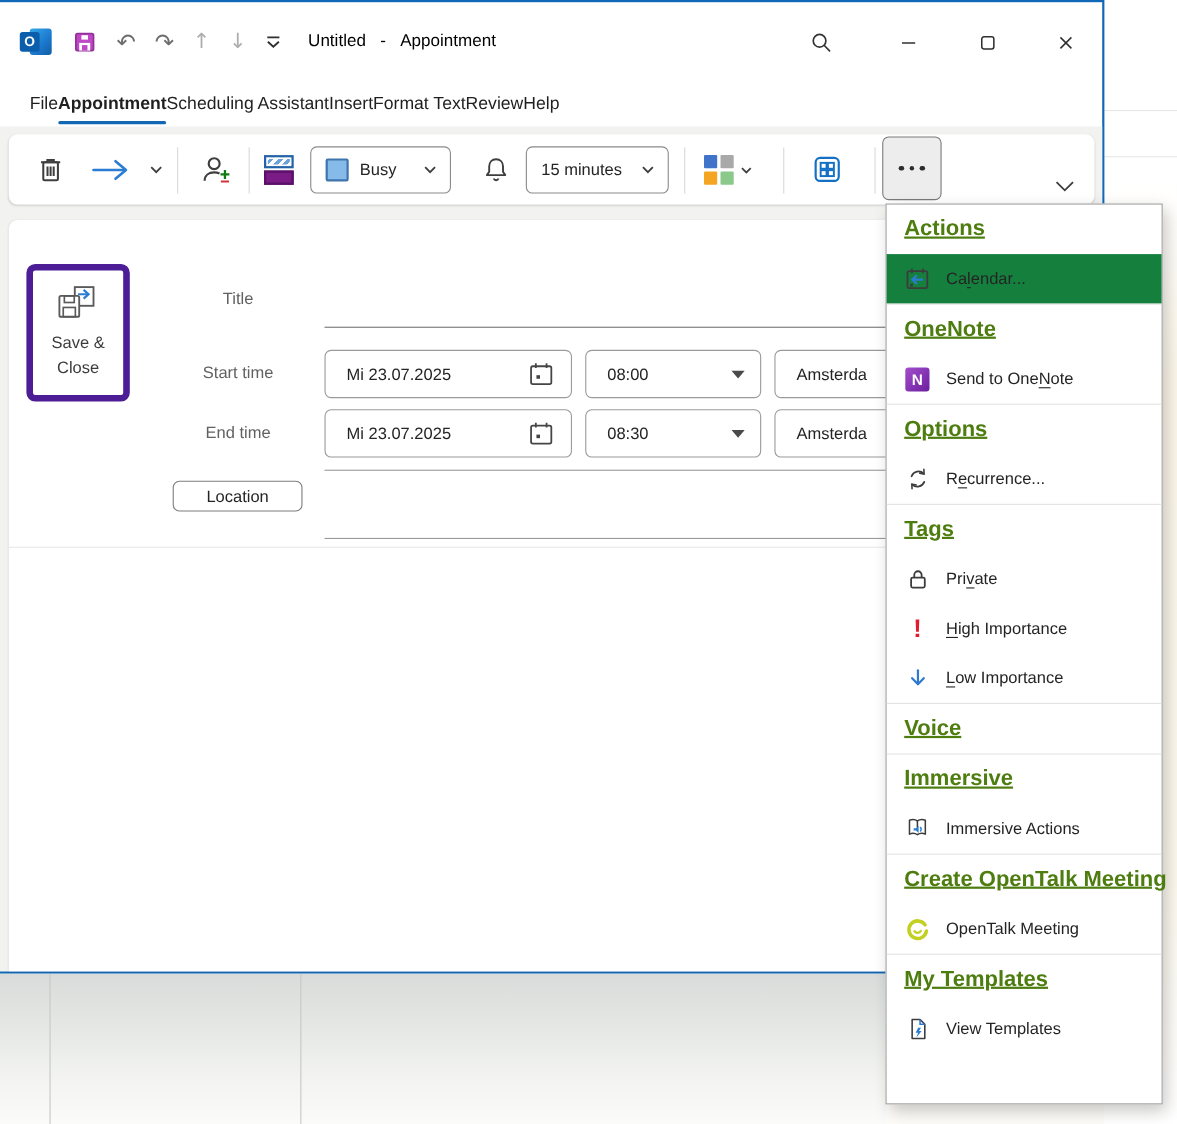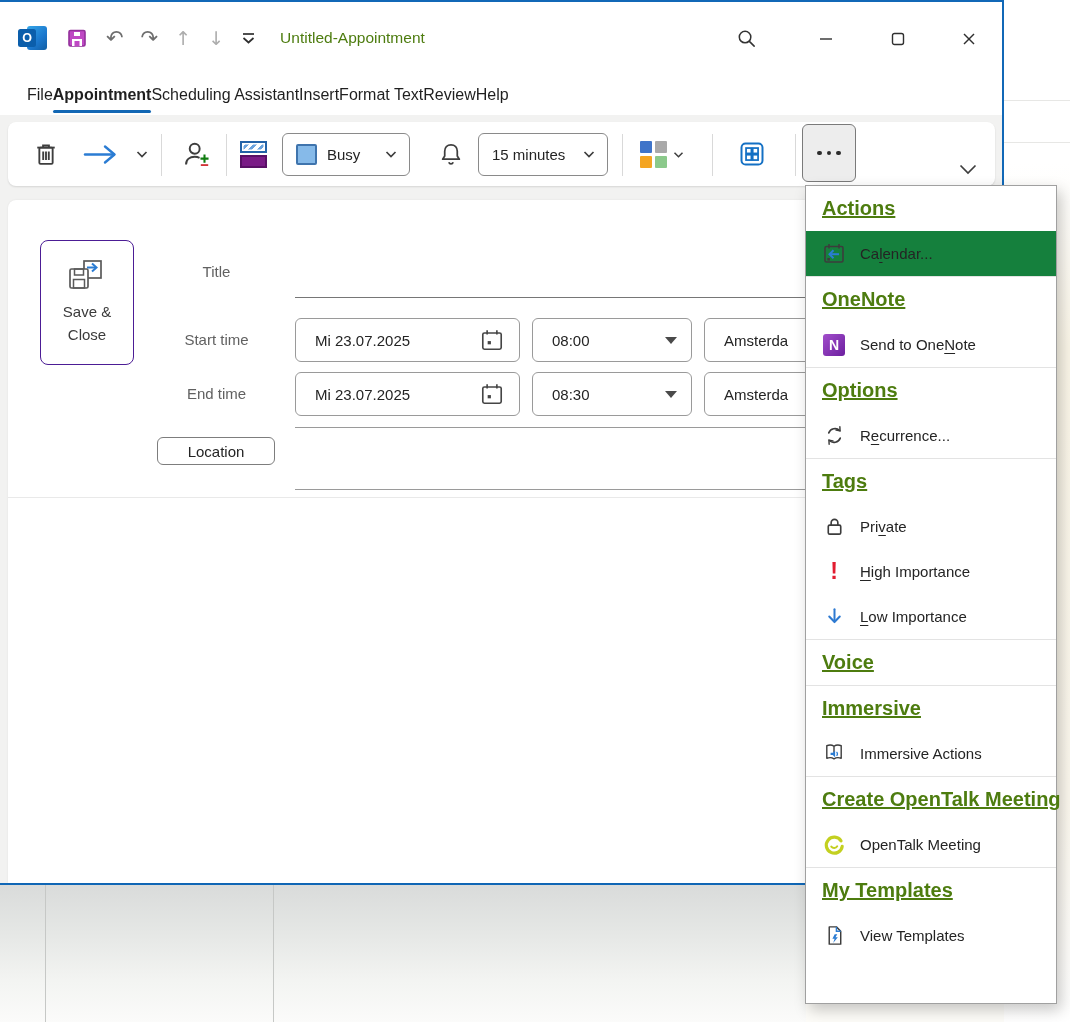--- a/index.html
+++ b/index.html
@@ -22,21 +22,21 @@
     border:2.5px solid #1168b7;box-sizing:border-box;}
   .content-bg{left:0;top:115px;width:1002px;height:768px;background:#f2f2f1;}
   .card{background:#fff;border-radius:8px;box-shadow:0 1px 2px rgba(0,0,0,.12);}
   .toolbar-card{left:8px;top:122px;width:987px;height:64px;}
   .form-card{left:8px;top:200px;width:987px;height:683px;border-radius:8px 8px 0 0;
     box-shadow:0 0 2px rgba(0,0,0,.08);}
 
   
   .qat{left:18px;top:20px;height:36px;display:flex;align-items:center;gap:17px;}
   .qat .uglyph{font-family:"DejaVu Sans",sans-serif;font-size:21px;line-height:1;}
-  .title-text{display:flex;font-size:15.5px;color:#4d7c0f;margin-left:7px;}
+  .title-text{display:flex;gap:13px;font-size:15.5px;color:#000000;margin-left:7px;}
   .outlook-logo{position:relative;width:30px;height:28px;}
   .outlook-logo .back{position:absolute;left:9px;top:2px;width:20px;height:24px;border-radius:3px;
      background:linear-gradient(135deg,#35a7e9 0%,#1b77cd 60%,#115ea3 100%);}
   .outlook-logo .front{position:absolute;left:0;top:5px;width:18px;height:18px;border-radius:2.5px;
      background:#0b5eab;color:#fff;font-weight:700;font-size:12.5px;display:flex;align-items:center;justify-content:center;}
   .winctl{width:24px;height:24px;display:flex;align-items:center;justify-content:center;}
 
   
   .tabs{left:27px;top:86px;display:flex;font-size:16px;color:#1f1f1f;align-items:flex-end;text-align:center;}
   .tab{position:relative;padding-bottom:6px;white-space:nowrap;}
@@ -57,21 +57,21 @@
      box-shadow:inset 0 0 0 1.5px #fff;}
   .status-icon .b{position:absolute;left:0;top:14px;width:27px;height:13px;box-sizing:border-box;
      background:#7a1b86;border:2px solid #591066;}
   .cat-grid{width:27px;height:27px;display:grid;grid-template-columns:12px 12px;grid-template-rows:12px 12px;gap:3px;}
   .cat-grid i{display:block;border-radius:1px;}
   .more-btn{left:802px;top:124px;width:54px;height:58px;background:#ededed;border:1px solid #7a7a7a;
     border-radius:6px;box-sizing:border-box;display:flex;align-items:center;justify-content:center;gap:5px;}
   .more-btn i{width:4.5px;height:4.5px;border-radius:50%;background:#2c2c2c;display:block;}
 
   
-  .savclose{left:40px;top:240px;width:94px;height:125px;border:1px solid #4c1d95;border-radius:8px;
+  .savclose{left:24px;top:240px;width:94px;height:125px;border:6px solid #4c1d95;border-radius:8px;
     background:#fff;display:flex;flex-direction:column;align-items:center;justify-content:center;gap:7px;
     font-size:15px;color:#3b3b3b;text-align:center;box-sizing:border-box;}
   .savclose .lines{line-height:1.55;}
   .flabel{width:133px;left:150px;text-align:center;font-size:15px;color:#616161;}
   .fline{height:1px;background:#8f8f8f;}
   .field{height:44px;border:1px solid #9a9a9a;border-radius:6px;background:#fff;display:flex;
     align-items:center;font-size:15px;color:#242424;box-sizing:border-box;padding:0 14px 0 19px;}
   .field .ico{margin-left:auto;}
   .tri{width:0;height:0;border-left:6px solid transparent;border-right:6px solid transparent;
     border-top:7px solid #4a4a4a;margin-left:auto;}

